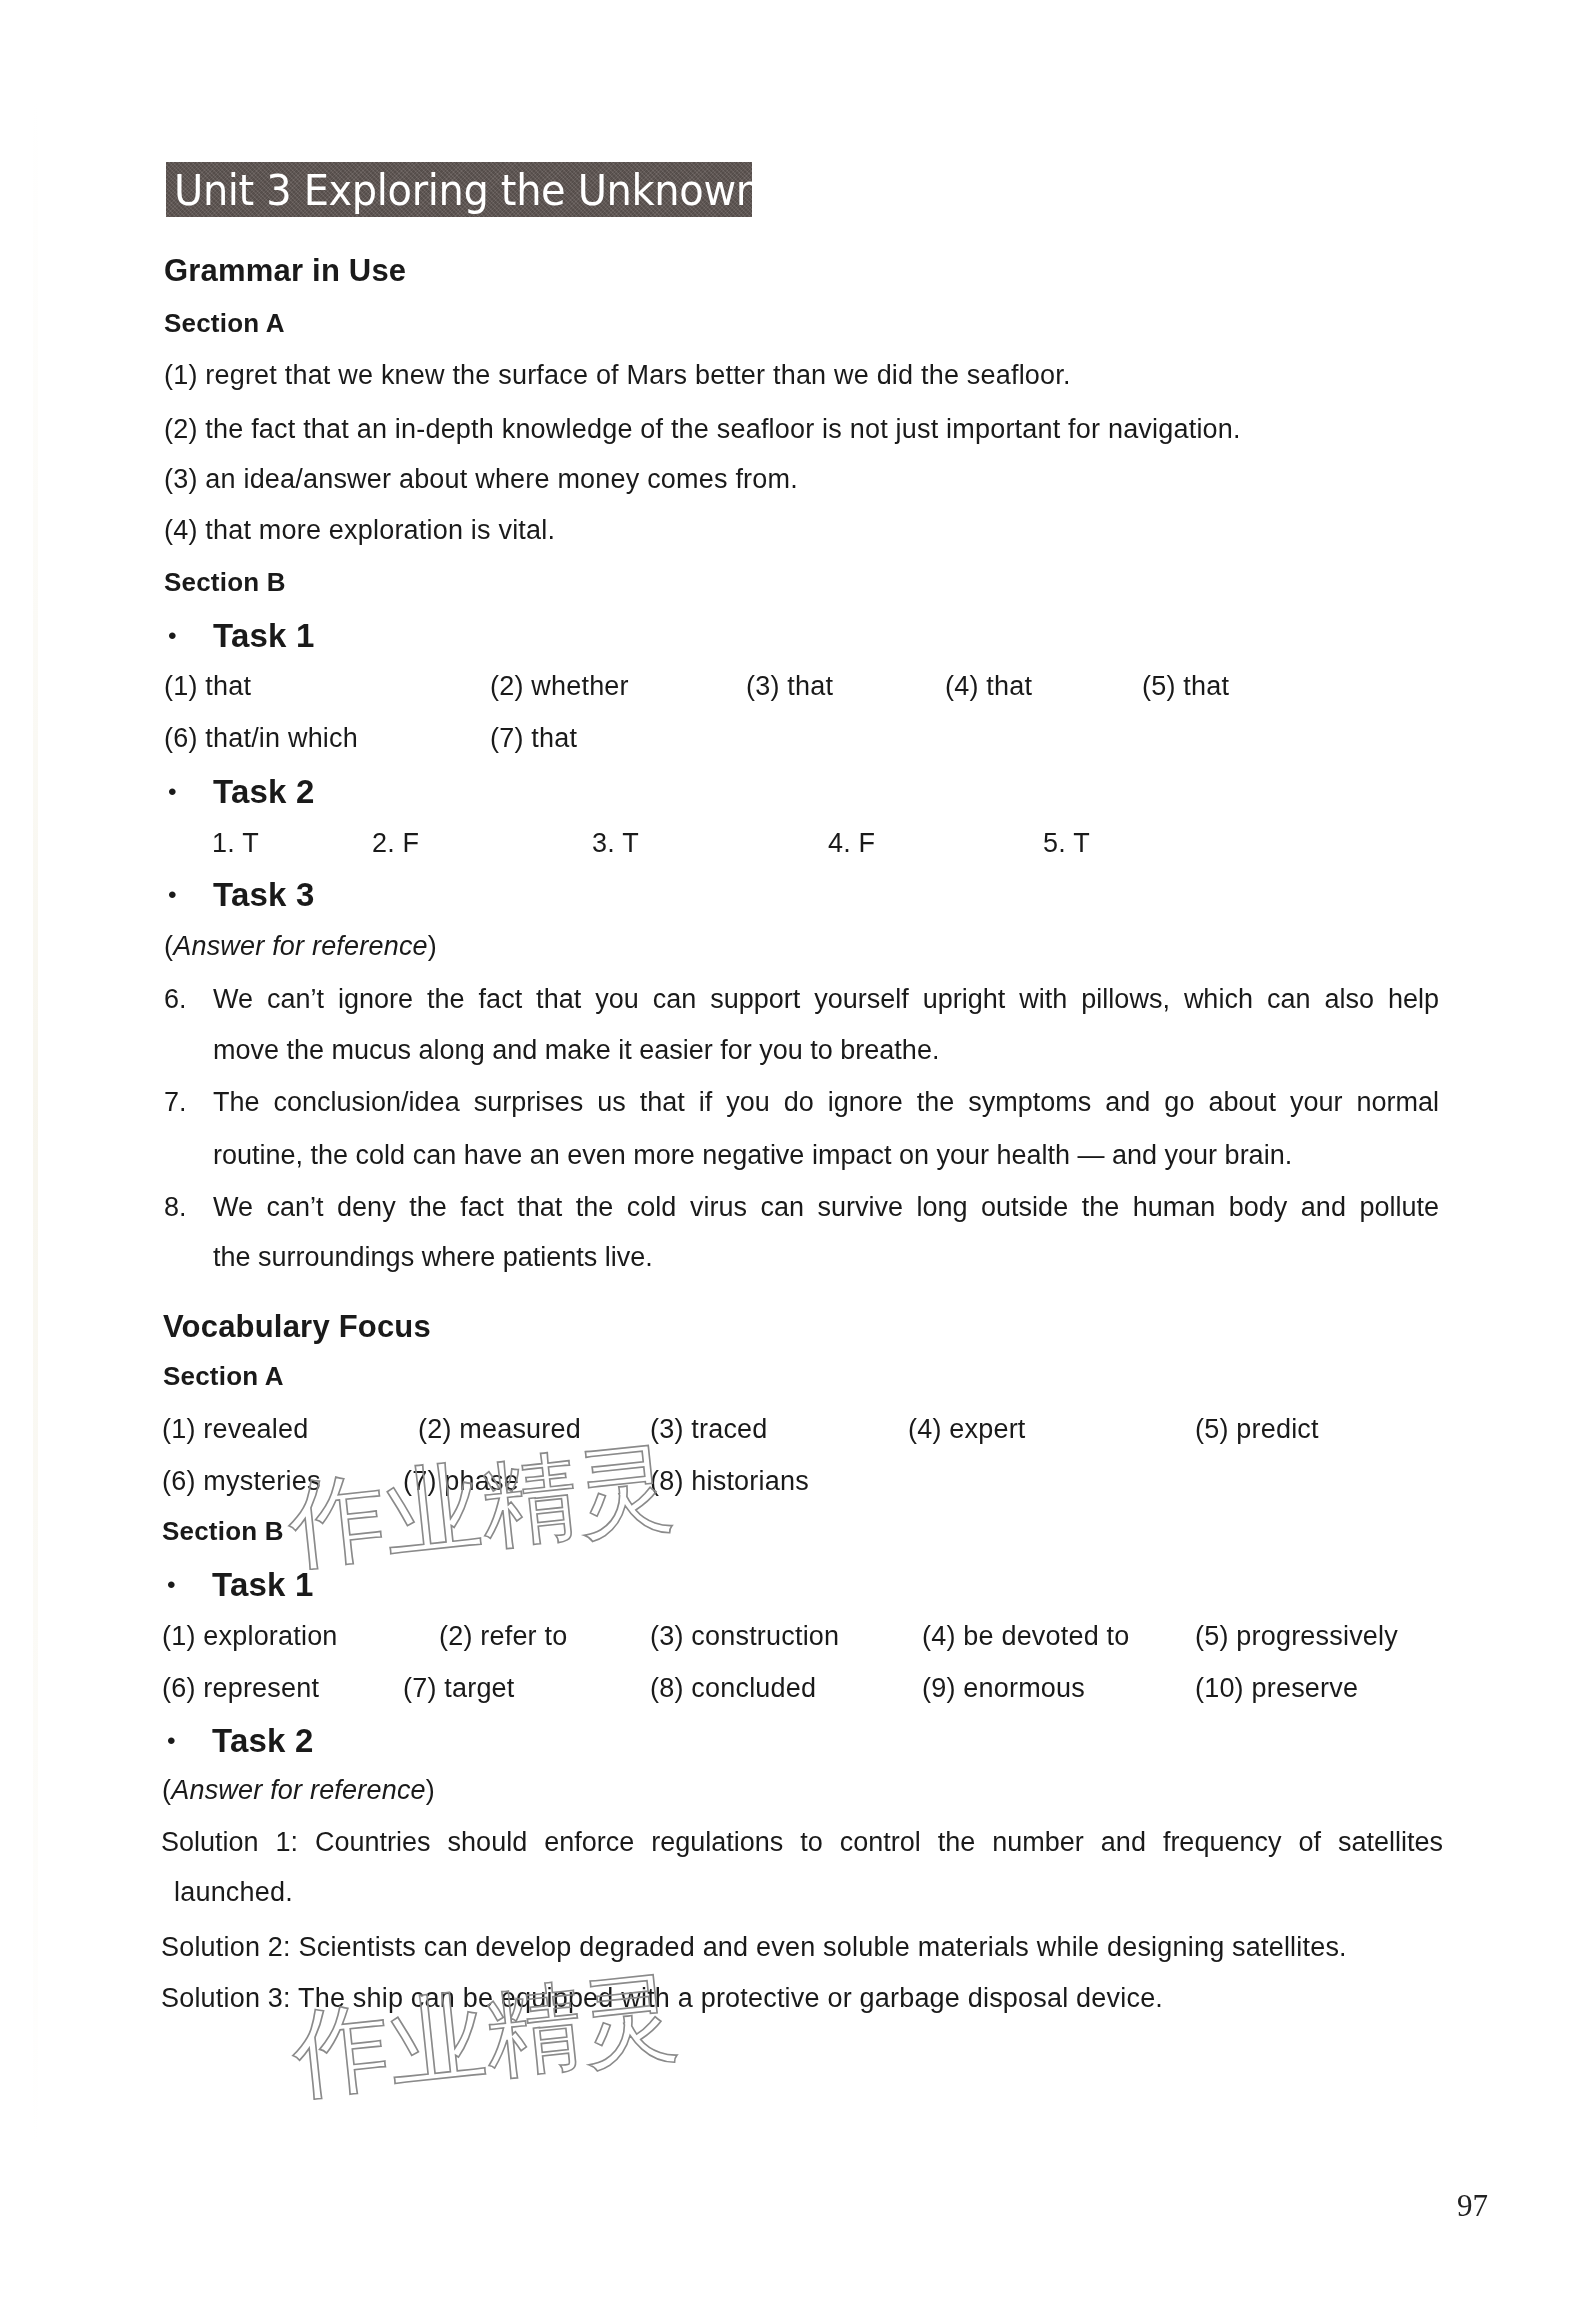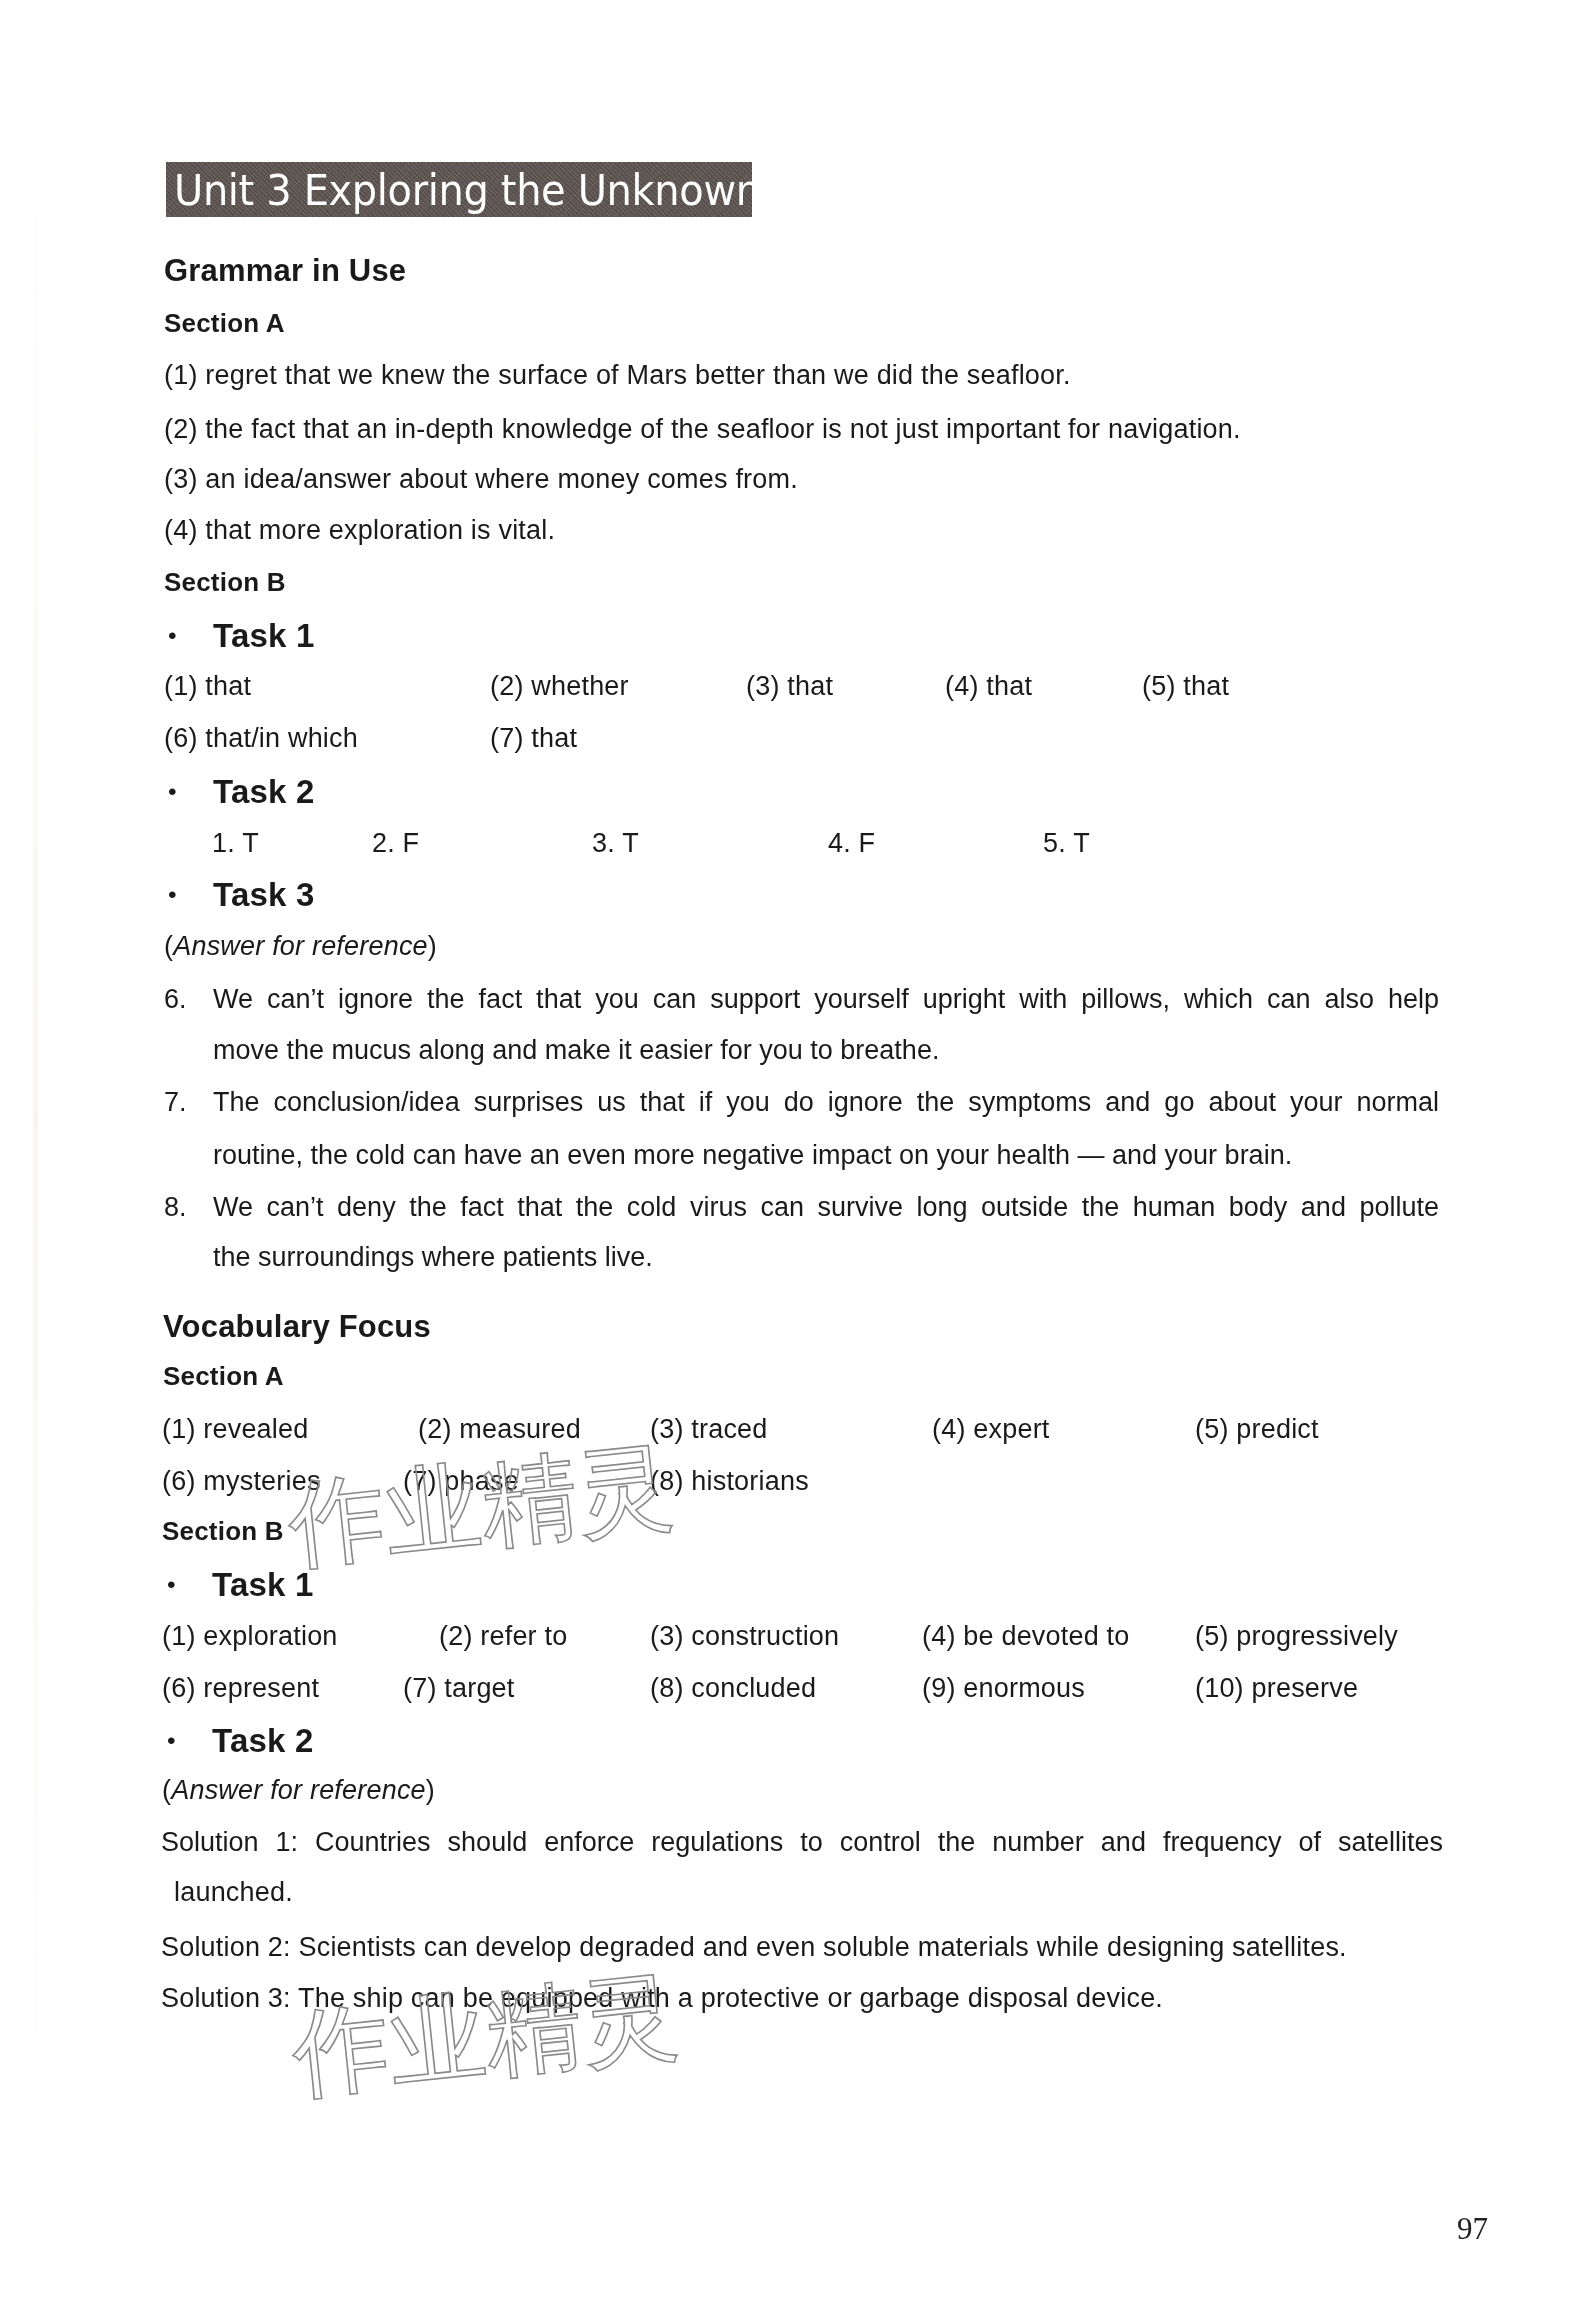--- a/index.html
+++ b/index.html
@@ -17,21 +17,21 @@
   .justify.last { text-align-last: left; }
   .numlbl { position: absolute; font-size: 27px; line-height: 33px; }
   .banner { position: absolute; left: 166px; top: 162px; width: 586px; height: 55px;
             background: #5f5653;
             background-image:
               repeating-linear-gradient(45deg, rgba(255,255,255,0.06) 0 1.6px, rgba(0,0,0,0.05) 1.6px 3.3px),
               repeating-linear-gradient(-45deg, rgba(255,255,255,0.05) 0 0.8px, rgba(0,0,0,0.06) 0.8px 2.5px);
             box-sizing: border-box; }
   .banner-title { position: absolute; left: 8.2px; top: 4.1px; color: #ffffff; font-size: 43px; line-height: 48px;
                   letter-spacing: -0.4px; white-space: nowrap; font-family: "DejaVu Sans", sans-serif; transform: scaleX(0.93); transform-origin: left center; }
-  .pagenum { position: absolute; left: 1457px; top: 2188px; font-family: "Liberation Serif", "DejaVu Serif", serif; font-size: 31px; line-height: 36px; color: #222; margin-top: 23px; }
+  .pagenum { position: absolute; left: 1457px; top: 2188px; font-family: "Liberation Serif", "DejaVu Serif", serif; font-size: 31px; line-height: 36px; color: #222; }
   .wm { position: absolute; pointer-events: none; }
   .wm text { font-family: "DejaVu Sans", sans-serif; font-size: 118px; fill: none; stroke: #8a8a8a; stroke-width: 2; }
   .edge { position: absolute; left: 33px; top: 98px; width: 4.9px; height: 2050px;
           background: linear-gradient(180deg, rgba(240,236,220,0.0), rgba(240,236,220,0.5), rgba(240,236,220,0.0)); }
 </style>
 </head>
 <body>
 
 <div class="edge"></div>
 
@@ -82,21 +82,21 @@
 <div class="numlbl" style="left:164px; top:1191px;">8.</div>
 <div class="justify" style="top:1191px;">We can’t deny the fact that the cold virus can survive long outside the human body and pollute</div>
 <div class="justify last" style="top:1241px;">the surroundings where patients live.</div>
 
 <div class="ln h2" style="left:163px; top:1308px;">Vocabulary Focus</div>
 <div class="ln sec" style="left:163px; top:1360px;">Section A</div>
 
 <div class="ln" style="left:162px; top:1413px;">(1) revealed</div>
 <div class="ln" style="left:418px; top:1413px;">(2) measured</div>
 <div class="ln" style="left:650px; top:1413px;">(3) traced</div>
-<div class="ln" style="left:932px; top:1413px;">(4) expert</div>
+<div class="ln" style="left:908px; top:1413px;">(4) expert</div>
 <div class="ln" style="left:1195px; top:1413px;">(5) predict</div>
 <div class="ln" style="left:162px; top:1465px;">(6) mysteries</div>
 <div class="ln" style="left:403px; top:1465px;">(7) phase</div>
 <div class="ln" style="left:650px; top:1465px;">(8) historians</div>
 
 <div class="ln sec" style="left:162px; top:1515px;">Section B</div>
 
 <div class="bullet" style="left:167px; top:1568px;">•</div>
 <div class="ln task" style="left:212px; top:1568px;">Task 1</div>
 

